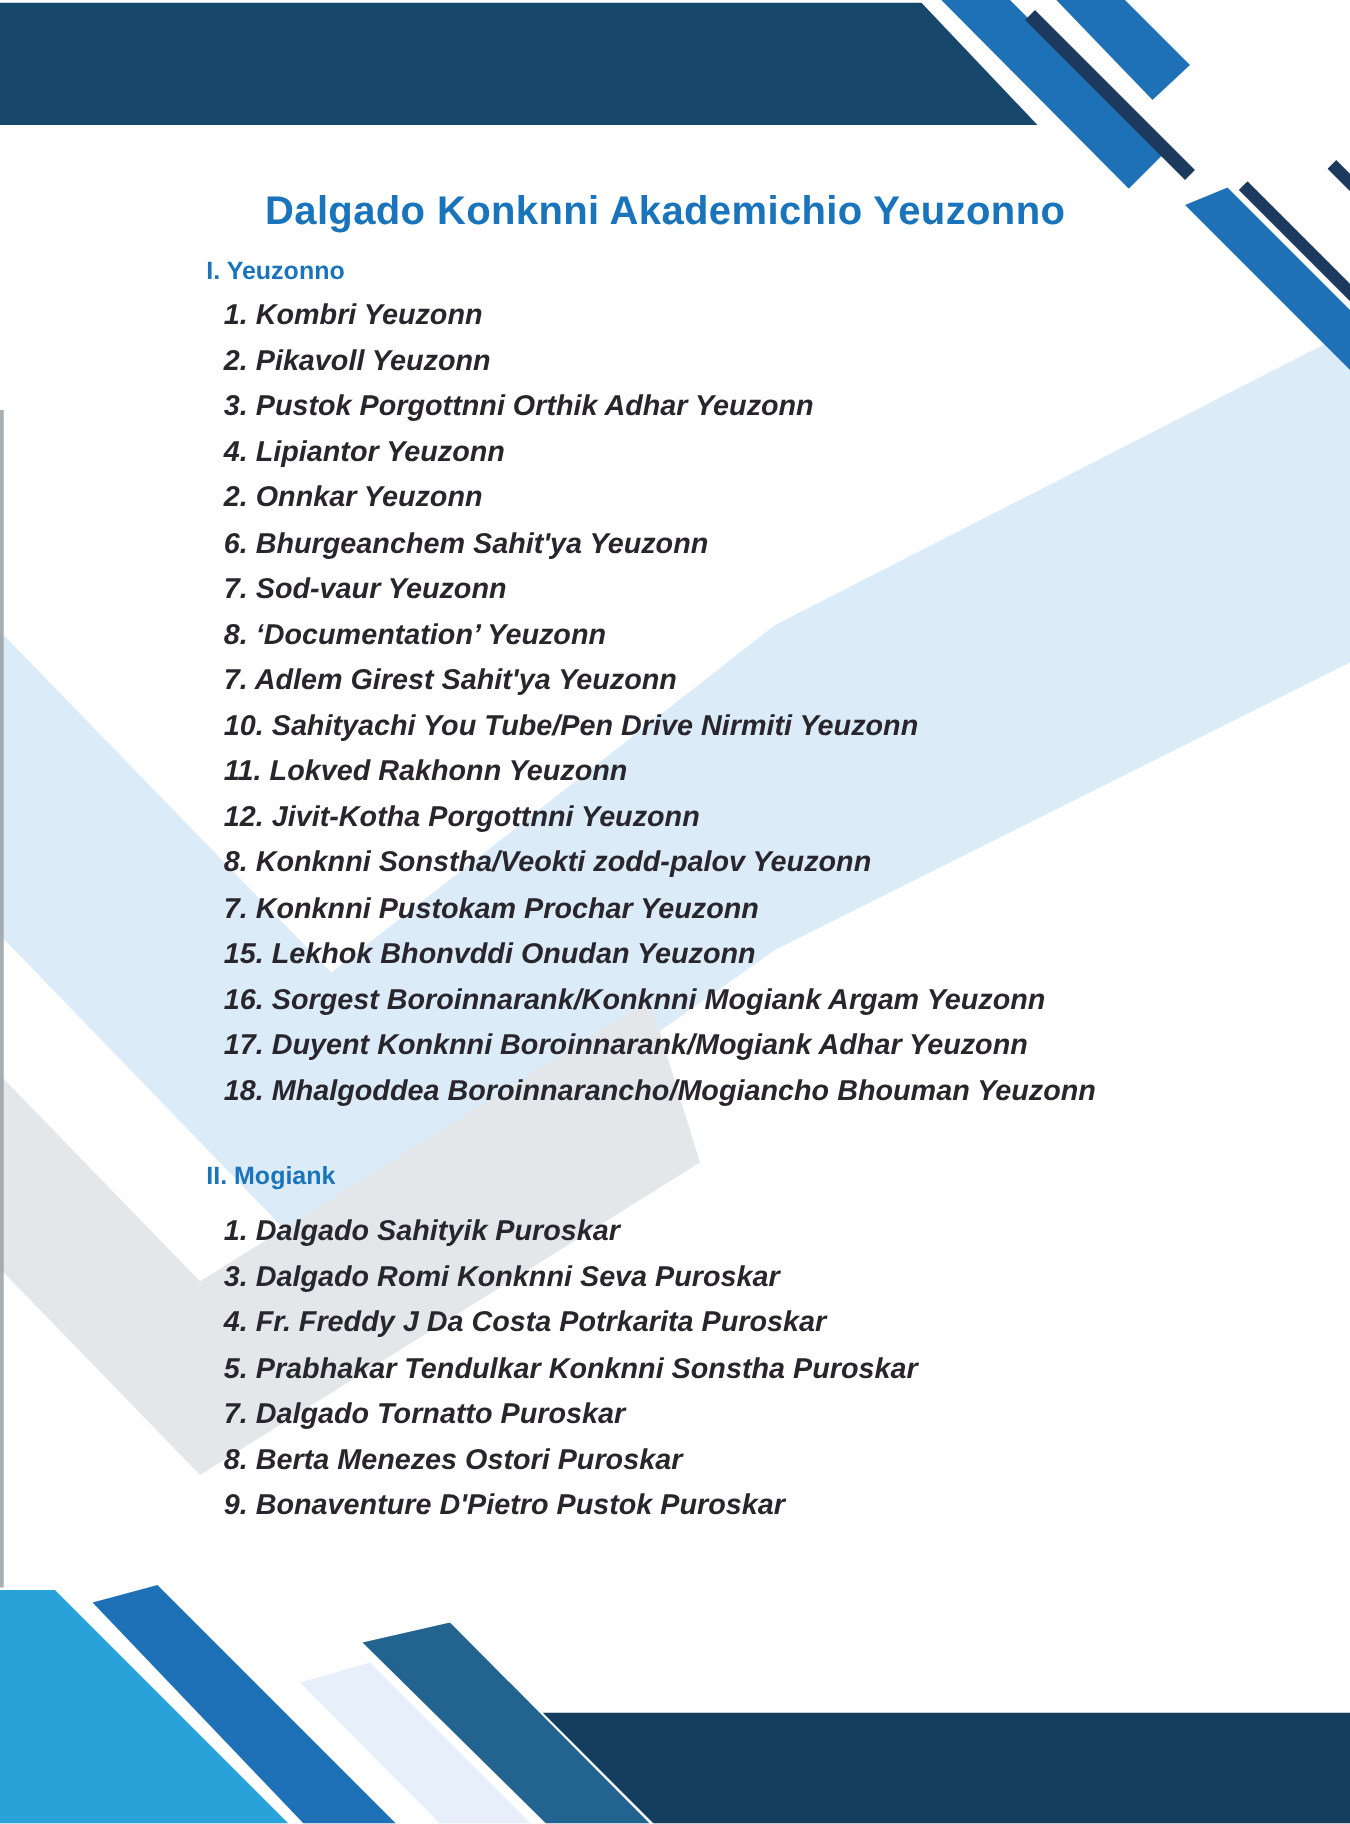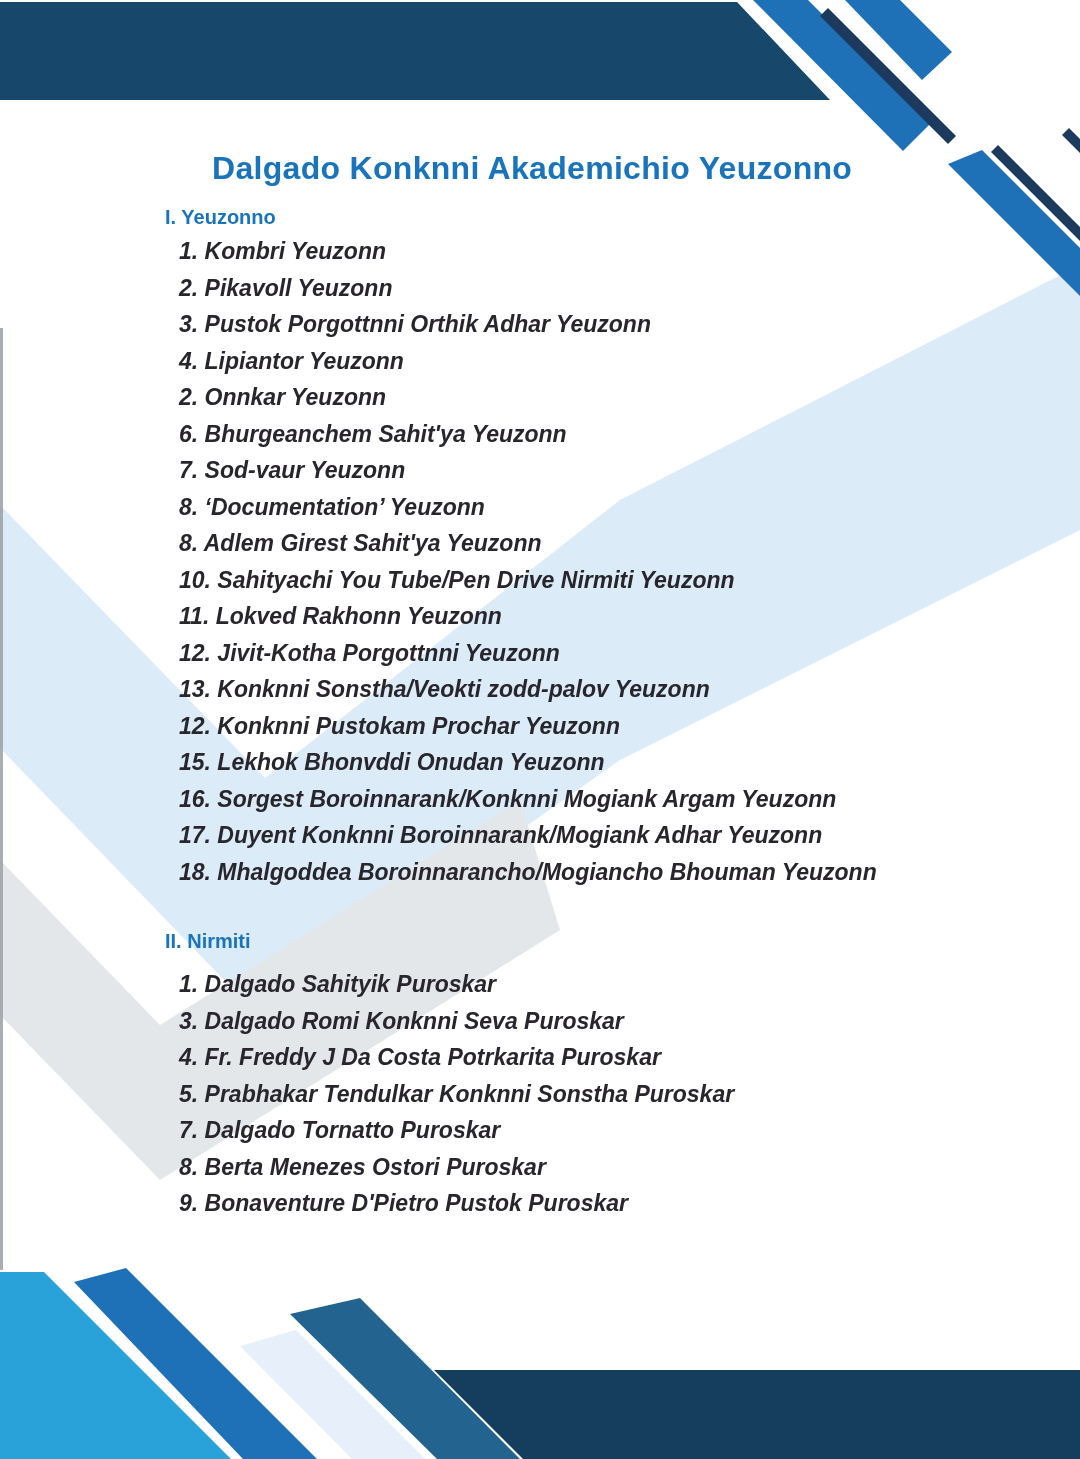--- a/index.html
+++ b/index.html
@@ -105,33 +105,33 @@
     <h2 class="sec-heading sec1-heading">I. Yeuzonno</h2>
     <ol class="item-list sec1-list">
       <li>1. Kombri Yeuzonn</li>
       <li>2. Pikavoll Yeuzonn</li>
       <li>3. Pustok Porgottnni Orthik Adhar Yeuzonn</li>
       <li>4. Lipiantor Yeuzonn</li>
       <li>2. Onnkar Yeuzonn</li>
       <li>6. Bhurgeanchem Sahit'ya Yeuzonn</li>
       <li>7. Sod-vaur Yeuzonn</li>
       <li>8. ‘Documentation’ Yeuzonn</li>
-      <li>8. Adlem Girest Sahit'ya Yeuzonn</li>
+      <li>7. Adlem Girest Sahit'ya Yeuzonn</li>
       <li>10. Sahityachi You Tube/Pen Drive Nirmiti Yeuzonn</li>
       <li>11. Lokved Rakhonn Yeuzonn</li>
       <li>12. Jivit-Kotha Porgottnni Yeuzonn</li>
-      <li>13. Konknni Sonstha/Veokti zodd-palov Yeuzonn</li>
-      <li>12. Konknni Pustokam Prochar Yeuzonn</li>
+      <li>8. Konknni Sonstha/Veokti zodd-palov Yeuzonn</li>
+      <li>7. Konknni Pustokam Prochar Yeuzonn</li>
       <li>15. Lekhok Bhonvddi Onudan Yeuzonn</li>
       <li>16. Sorgest Boroinnarank/Konknni Mogiank Argam Yeuzonn</li>
       <li>17. Duyent Konknni Boroinnarank/Mogiank Adhar Yeuzonn</li>
       <li>18. Mhalgoddea Boroinnarancho/Mogiancho Bhouman Yeuzonn</li>
     </ol>
 
-    <h2 class="sec-heading sec2-heading">II. Nirmiti</h2>
+    <h2 class="sec-heading sec2-heading">II. Mogiank</h2>
     <ol class="item-list sec2-list">
       <li>1. Dalgado Sahityik Puroskar</li>
       <li>3. Dalgado Romi Konknni Seva Puroskar</li>
       <li>4. Fr. Freddy J Da Costa Potrkarita Puroskar</li>
       <li>5. Prabhakar Tendulkar Konknni Sonstha Puroskar</li>
       <li>7. Dalgado Tornatto Puroskar</li>
       <li>8. Berta Menezes Ostori Puroskar</li>
       <li>9. Bonaventure D'Pietro Pustok Puroskar</li>
     </ol>
   </div>

